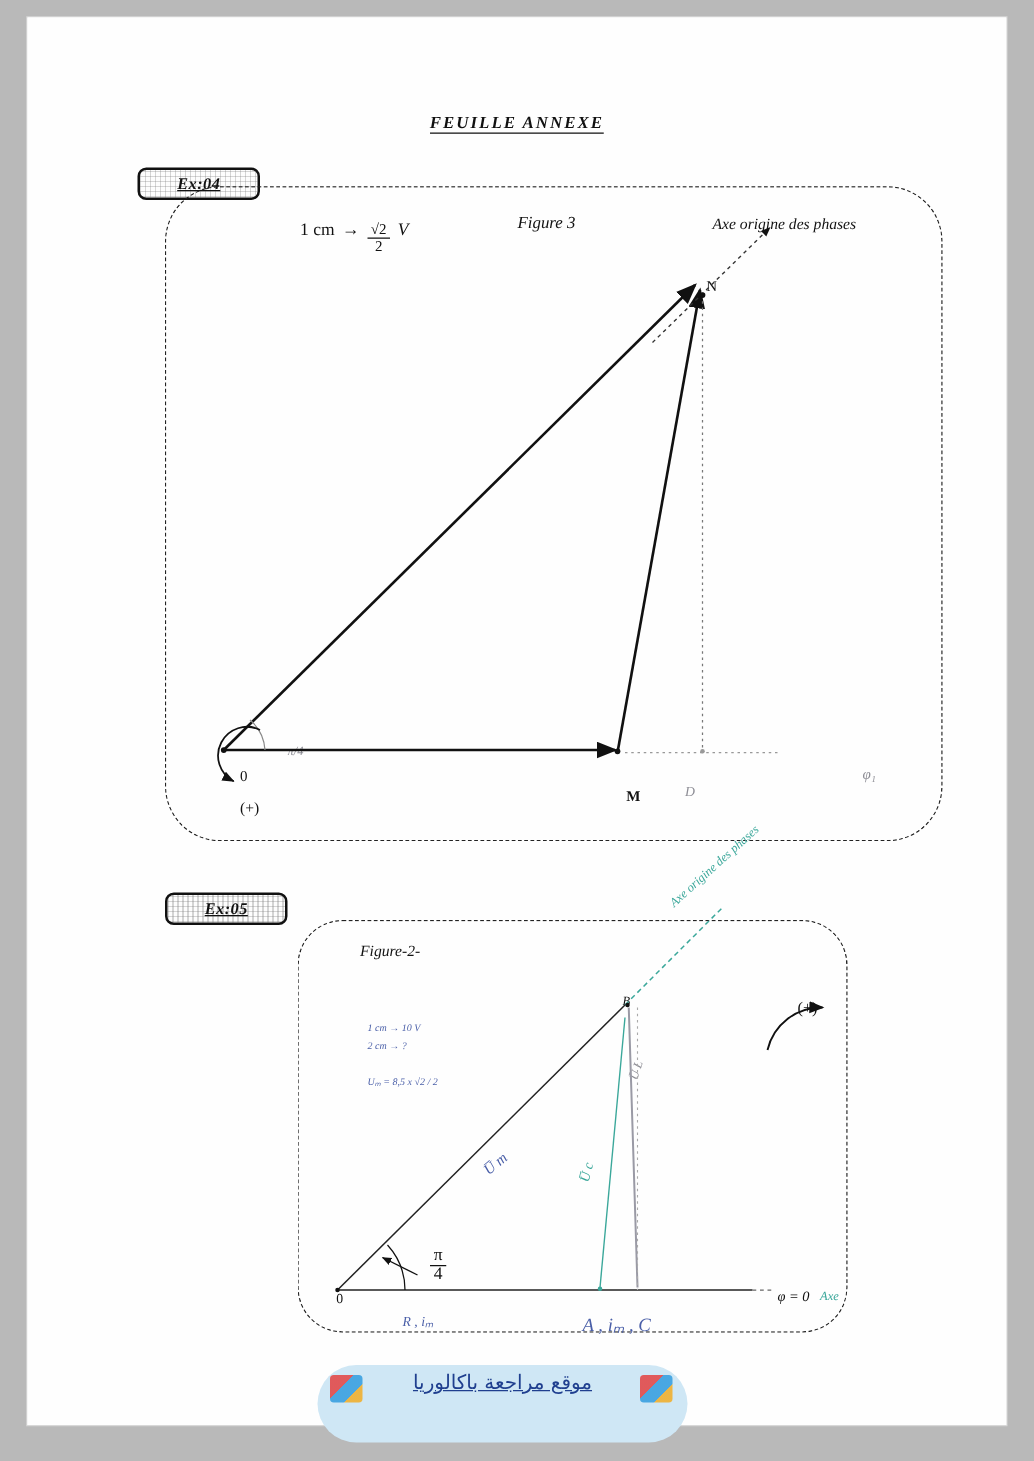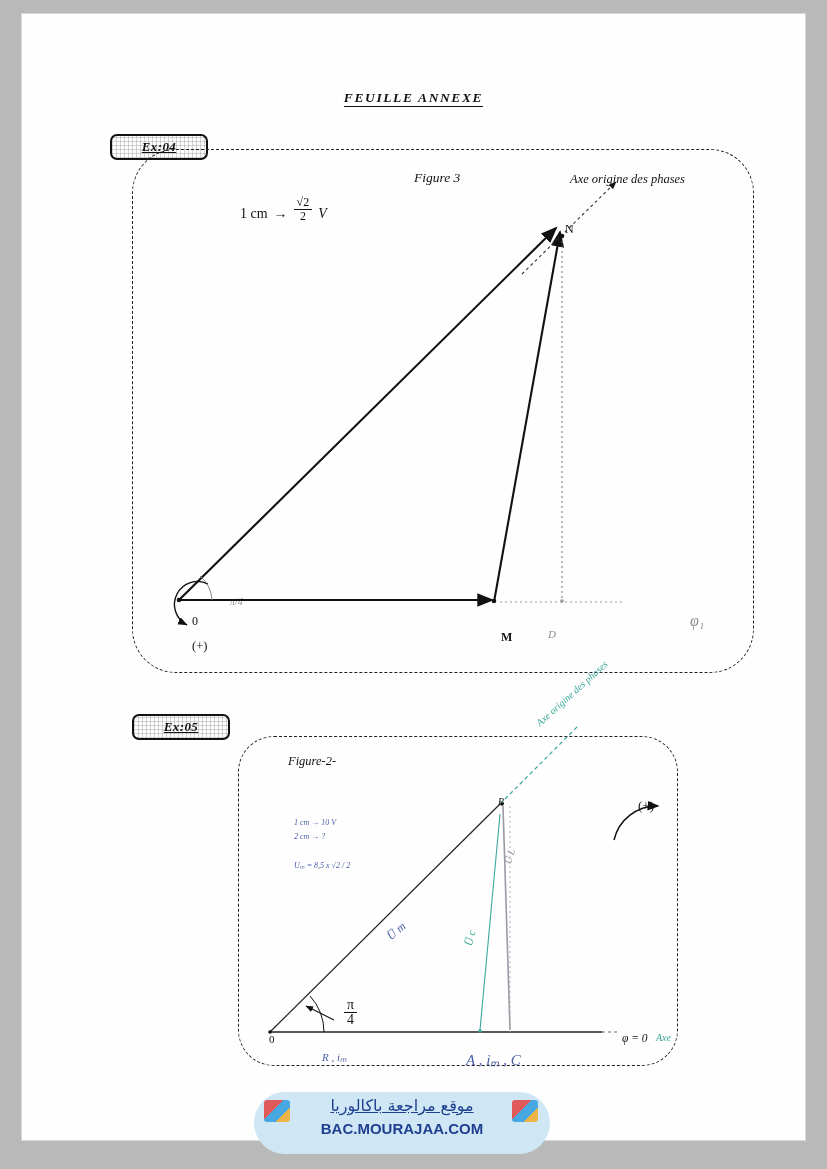--- a/index.html
+++ b/index.html
@@ -108,25 +108,25 @@
     left: 392px; top: 156px;
     font-size: 13.5px;
   }
   #fig2-label {
     left: 266px; top: 740px;
     font-size: 12.5px;
   }
 
   .scale-note {
     position: absolute;
-    left: 218px; top: 182px;
+    left: 218px; top: 163px;
     font-size: 14px;
     color: #111;
     display: flex;
-    align-items: flex-end;
+    align-items: flex-start;
     gap: 6px;
     font-family: "Liberation Serif", serif;
   }
   .scale-note .frac {
     display: inline-flex;
     flex-direction: column;
     align-items: center;
     font-size: 12px;
     line-height: 1.05;
     vertical-align: middle;
@@ -272,21 +272,21 @@
     </div>
 
     <div class="axis-caption">Axe origine des phases</div>
 
     <div class="pt-label" id="lbl-O">0</div>
     <div class="pt-label" id="lbl-M">M</div>
     <div class="pt-label" id="lbl-N">N</div>
     <div class="pt-label" id="lbl-plus3">(+)</div>
 
     <div class="hand grey" style="left:208px; top:582px; font-size:10px;">π/4</div>
-    <div class="hand grey" style="left:668px; top:598px; font-size:16px;">φ₁</div>
+    <div class="hand grey" style="left:668px; top:598px; font-size:12px;">φ₁</div>
     <div class="hand grey" style="left:526px; top:614px; font-size:11px;">D</div>
 
     <div class="ex-tag" id="ex05">
       <div class="lbl">Ex:05</div>
     </div>
 
     <div class="fig-frame" id="fig2-frame"></div>
     <div class="fig-label" id="fig2-label">Figure-2-</div>
 
     <div class="pt-label" id="lbl-o2">0</div>
@@ -363,15 +363,14 @@
 
       <circle cx="248" cy="1018" r="1.8" fill="#111"></circle>
       <circle cx="480" cy="790" r="1.8" fill="#111"></circle>
       <circle cx="458" cy="1017" r="1.8" fill="#3aa79a"></circle>
     </svg>
 
     <div class="footer-band"></div>
     <div class="footer-logo" id="logo-l"></div>
     <div class="footer-logo" id="logo-r"></div>
     <div class="footer-ar">موقع مراجعة باكالوريا</div>
-    <div class="footer-url">BAC.MOURAJAA.COM</div>
   </div>
 </div>
 
 </body></html>

